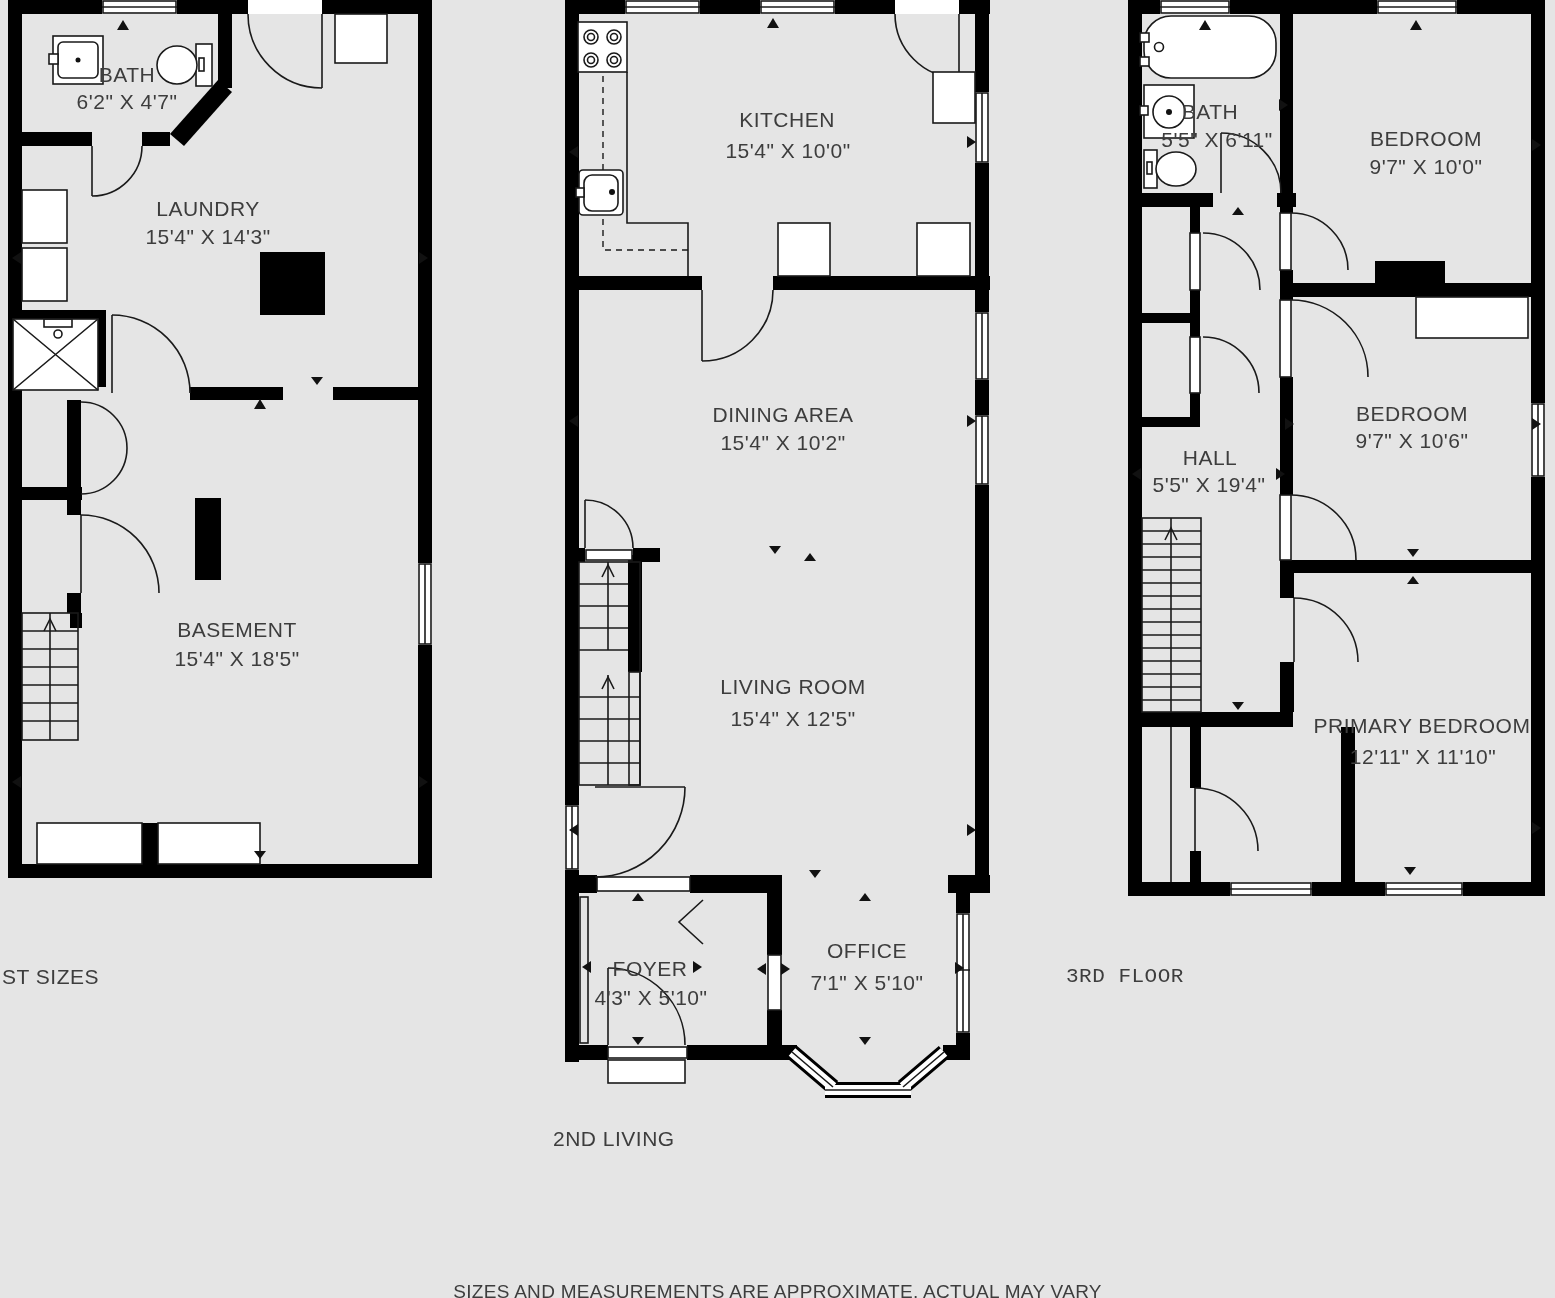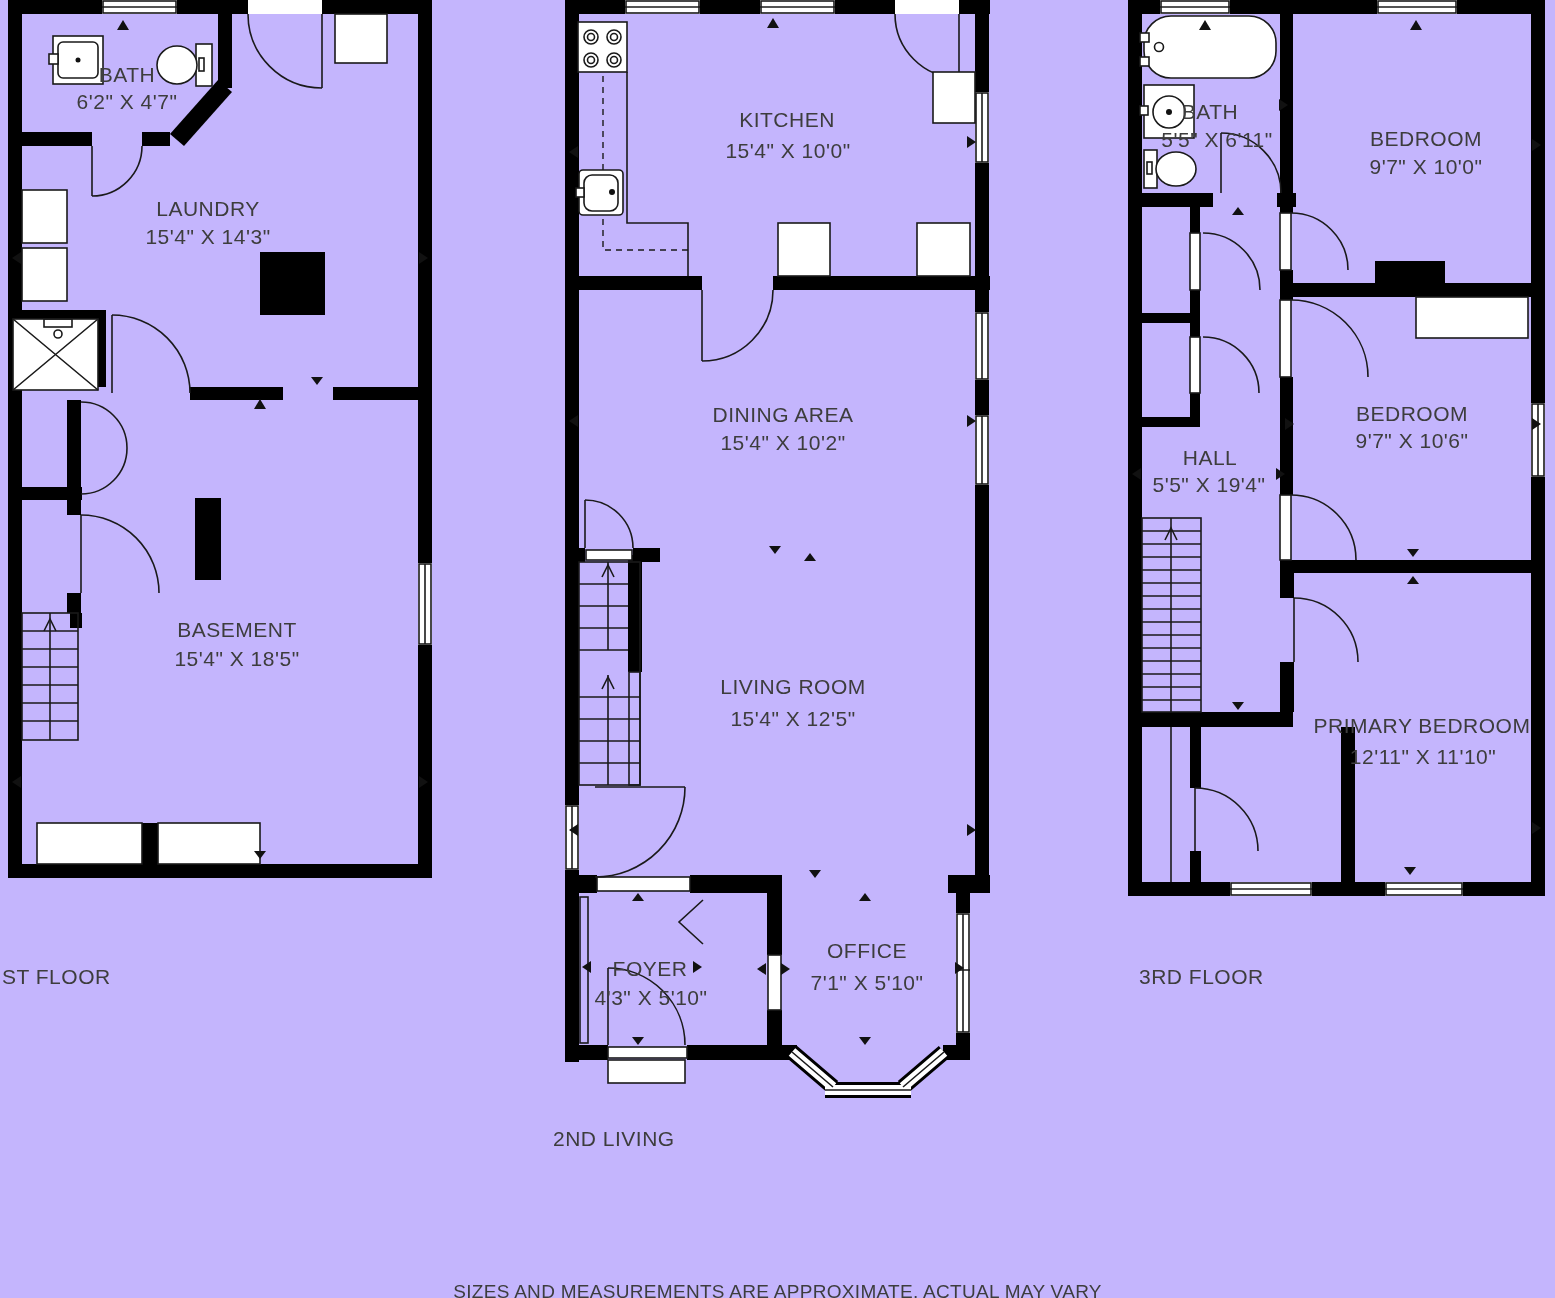--- a/index.html
+++ b/index.html
@@ -1,16 +1,16 @@
 <!DOCTYPE html>
 <html><head>
 <meta charset="utf-8">
 <style>
   html,body{margin:0;padding:0;background:#fff;}
-  #canvas{position:relative;width:1555px;height:1298px;background:#c4b5fd;overflow:hidden;
+  #canvas{position:relative;width:1555px;height:1298px;background:#e5e5e5;overflow:hidden;
           font-family:"Liberation Sans",sans-serif;}
   svg{position:absolute;overflow:visible;}
   .w{fill:#000;stroke:none;}                    
   .m{fill:#111;stroke:none;}                    
   .f{fill:#fff;stroke:#1a1a1a;stroke-width:1.6;}
   .t{fill:none;stroke:#1a1a1a;stroke-width:1.6;}
   .d{fill:none;stroke:#1a1a1a;stroke-width:1.4;stroke-dasharray:6 5;}
   .wh{fill:#fff;stroke:none;}                   
   .tx{font-family:"Liberation Sans",sans-serif;font-size:21px;fill:#3d3d3d;
       text-anchor:middle;letter-spacing:.5px;}
@@ -426,18 +426,18 @@
       <text class="tx" x="298" y="174">9'7" X 10'0"</text>
       <text class="tx" x="82" y="465">HALL</text>
       <text class="tx" x="81" y="492">5'5" X 19'4"</text>
       <text class="tx" x="284" y="421">BEDROOM</text>
       <text class="tx" x="284" y="448">9'7" X 10'6"</text>
       <text class="tx" x="294" y="733">PRIMARY BEDROOM</text>
       <text class="tx" x="295" y="764">12'11" X 11'10"</text>
     </g>
   </svg>
 
-  <div class="floor-label" style="left:2px;top:965px;">ST FLOOR</div>
+  <div class="floor-label" style="left:2px;top:965px;">ST SIZES</div>
   <div class="floor-label" style="left:553px;top:1127px;">2ND LIVING</div>
-  <div class="floor-label" style="left:1139px;top:965px;">3RD FLOOR</div>
+  <div class="floor-label" style="left:1066px;top:965px;font-family:Liberation Mono, monospace;">3RD FLOOR</div>
 
   <div id="disclaimer">SIZES AND MEASUREMENTS ARE APPROXIMATE. ACTUAL MAY VARY</div>
 </div>
 
 </body></html>

